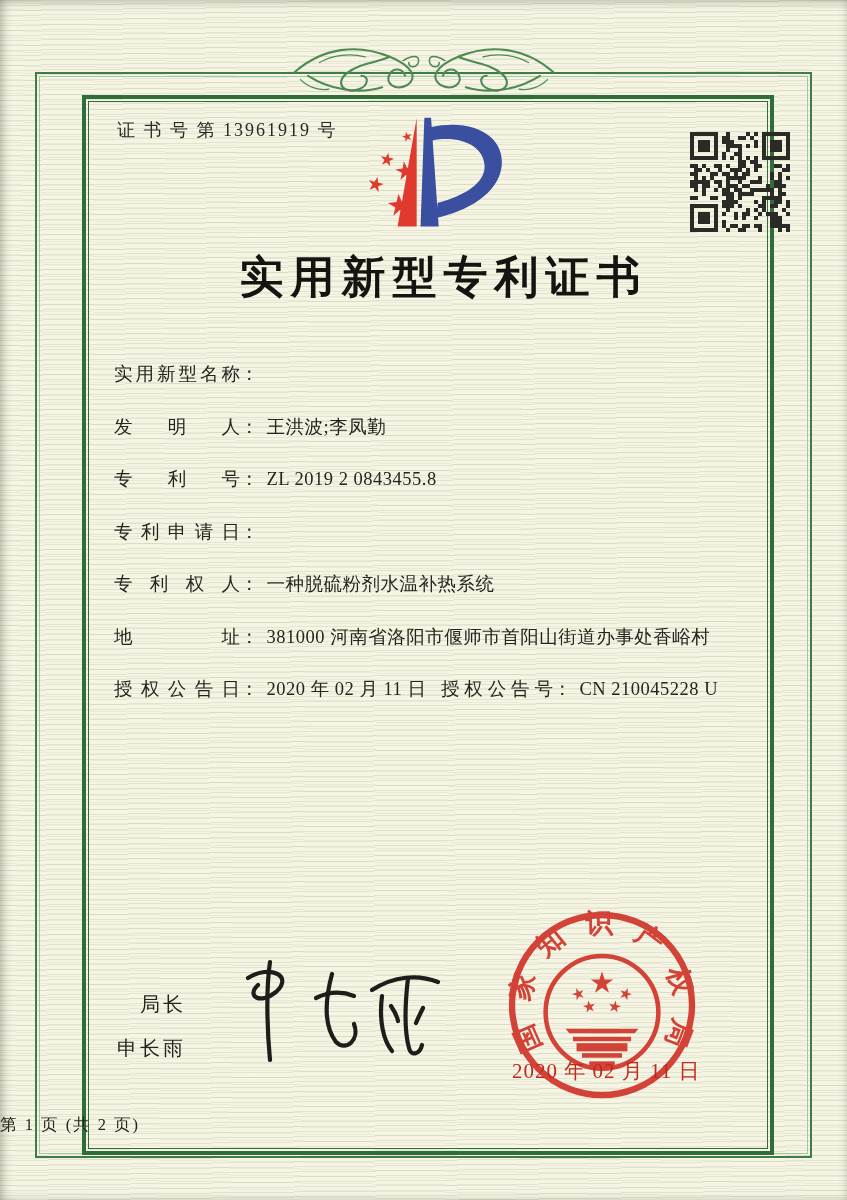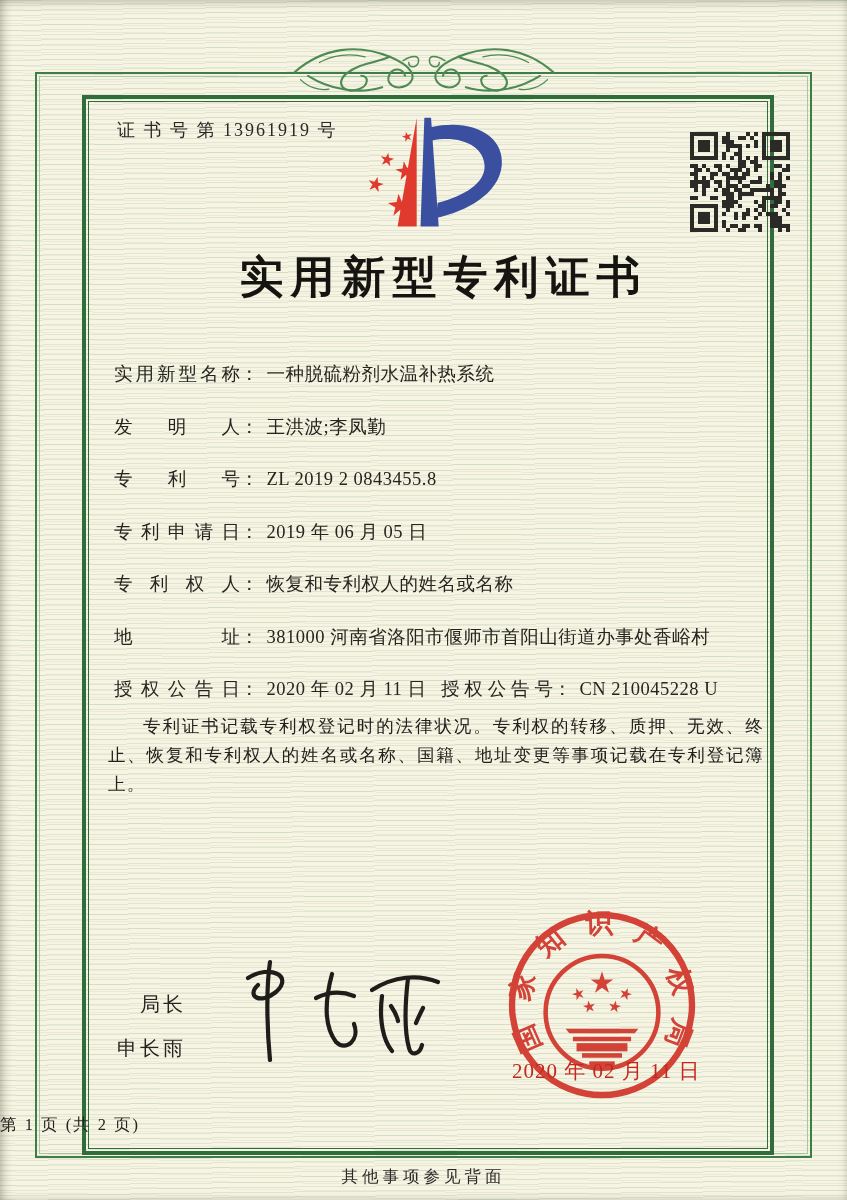--- a/index.html
+++ b/index.html
@@ -426,61 +426,58 @@
       <rect x="22" y="24" width="1" height="1" fill="#2a2a26"></rect>
       <rect x="24" y="24" width="1" height="1" fill="#2a2a26"></rect>
     </svg>
 
   <div class="doc-title">实用新型专利证书</div>
 
   <div class="fields">
     <div class="frow">
       <span class="flabel">实用新型名称</span>
         <span class="colon">：</span>
+    </div>
+    <div class="frow">
+      <span class="flabel">发明人</span>
+        <span class="colon">：</span>
+      <span class="fvalue">王洪波;李凤勤</span>
+    </div>
+    <div class="frow">
+      <span class="flabel">专利号</span>
+        <span class="colon">：</span>
+      <span class="fvalue">ZL 2019 2 0843455.8</span>
+    </div>
+    <div class="frow">
+      <span class="flabel">专利申请日</span>
+        <span class="colon">：</span>
+    </div>
+    <div class="frow">
+      <span class="flabel">专利权人</span>
+        <span class="colon">：</span>
       <span class="fvalue">一种脱硫粉剂水温补热系统</span>
-    </div>
-    <div class="frow">
-      <span class="flabel">发明人</span>
-        <span class="colon">：</span>
-      <span class="fvalue">王洪波;李凤勤</span>
-    </div>
-    <div class="frow">
-      <span class="flabel">专利号</span>
-        <span class="colon">：</span>
-      <span class="fvalue">ZL 2019 2 0843455.8</span>
-    </div>
-    <div class="frow">
-      <span class="flabel">专利申请日</span>
-        <span class="colon">：</span>
-      <span class="fvalue">2019 年 06 月 05 日</span>
-    </div>
-    <div class="frow">
-      <span class="flabel">专利权人</span>
-        <span class="colon">：</span>
-      <span class="fvalue">恢复和专利权人的姓名或名称</span>
     </div>
     <div class="frow">
       <span class="flabel">地址</span>
         <span class="colon">：</span>
       <span class="fvalue">381000 河南省洛阳市偃师市首阳山街道办事处香峪村</span>
     </div>
     <div class="frow">
       <span class="flabel">授权公告日</span>
         <span class="colon">：</span>
       <span class="fvalue">2020 年 02 月 11 日</span>
       <span class="grant-pair2">
         <span class="flabel">授权公告号</span>
           <span class="colon">：</span>
         <span class="fvalue">CN 210045228 U</span>
       </span>
     </div>
   </div>
 
   <div class="body-paras">
-    <p>专利证书记载专利权登记时的法律状况。专利权的转移、质押、无效、终止、恢复和专利权人的姓名或名称、国籍、地址变更等事项记载在专利登记簿上。</p>
   </div>
 
   <div class="signer">
     <div>局长</div>
     <div>申长雨</div>
   </div>
 
   <svg class="signature" viewBox="0 0 240 125">
     <g fill="none" stroke="#1f1d1a" stroke-width="4.2" stroke-linecap="round" stroke-linejoin="round">
       <path d="M58,14 C54,40 55,82 58,112"></path>
@@ -514,15 +511,14 @@
         <path d="M78,145 L142,145 L142,150 L78,150 Z"></path>
         <rect x="82" y="152" width="56" height="9"></rect>
         <rect x="88" y="163" width="44" height="5"></rect>
         <rect x="96" y="172" width="28" height="6"></rect>
       </g>
     </g>
   </svg>
   <div class="seal-date">2020 年 02 月 11 日</div>
 
   <div class="page-num">第 1 页 (共 2 页)</div>
-  <div class="back-note">其他事项参见背面</div>
 
 </div>
 
 </body></html>

